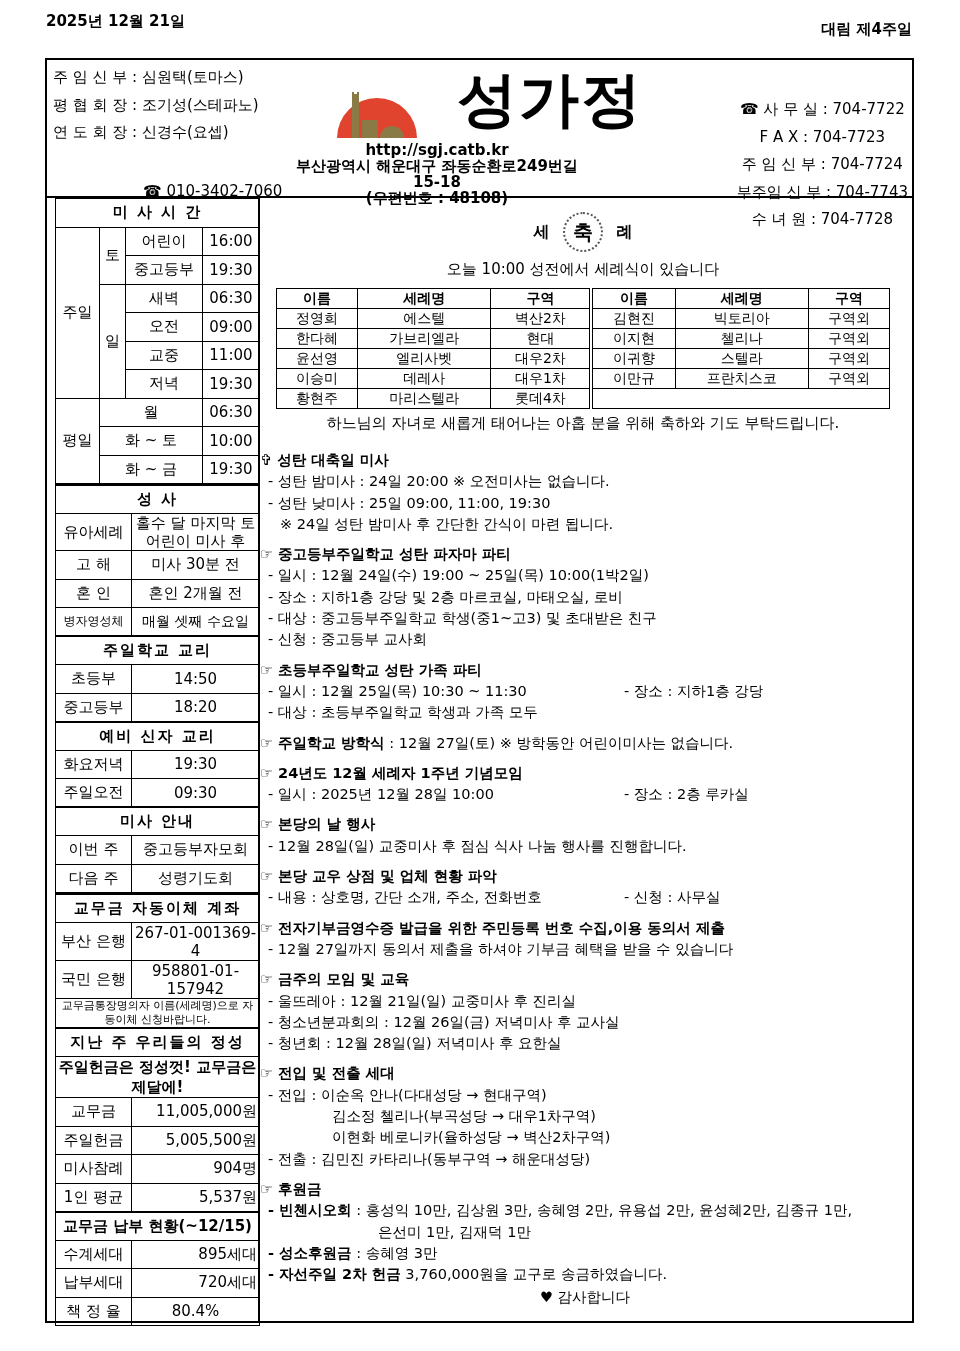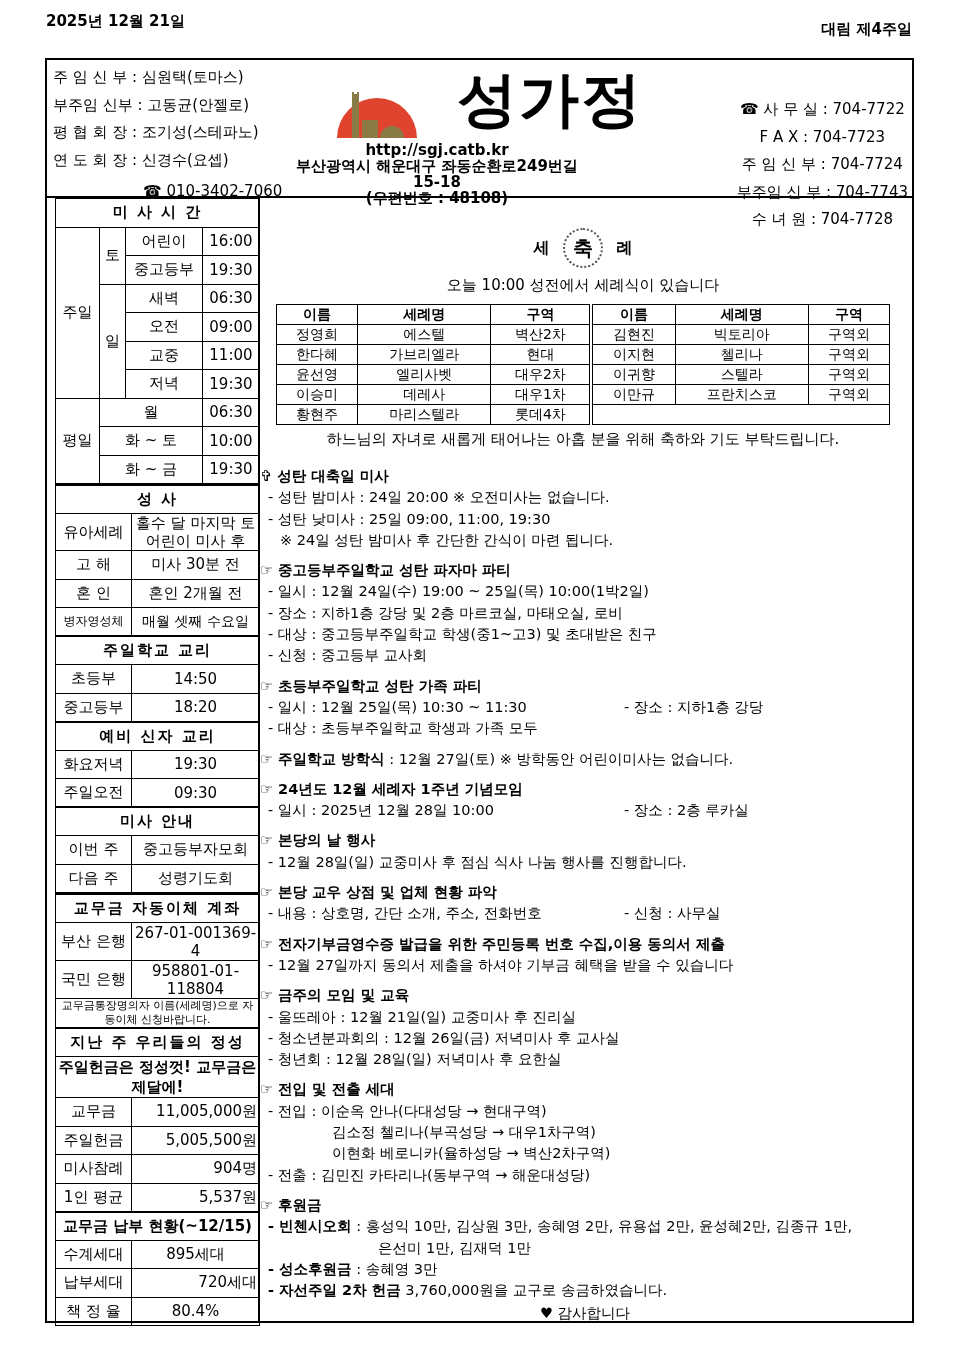--- a/index.html
+++ b/index.html
@@ -16,21 +16,21 @@
   .brand { position: absolute; left: 410px; top: 0px; font-size: 60px; font-weight: bold; letter-spacing: 2px; }
   .url { position: absolute; left: 240px; top: 82px; width: 300px; text-align: center; font-size: 15px; font-weight: bold; line-height: 16px; }
   .contacts { position: absolute; right: 4px; top: 4px; font-size: 15px; line-height: 27.5px; text-align: center; margin-top: 32px; }
   .contacts .row { white-space: nowrap; }
   .left { position: absolute; left: 0; top: 138px; width: 205px; height: 1125px; border-right: 2px solid #000; margin-left: 8px; }
   table.t { border-collapse: collapse; width: 205px; font-size: 15px; }
   table.t td { border: 1px solid #000; text-align: center; height: 28.5px; padding: 0 2px; }
   table.t td.h { font-weight: bold; letter-spacing: 2px; }
   table.t tr.thick td { border-top: 2px solid #000; }
   .small { font-size: 11px; line-height: 14px; }
-  .right { position: absolute; left: 207px; top: 138px; width: 658px; height: 1125px; margin-top: 16px; }
+  .right { position: absolute; left: 207px; top: 138px; width: 658px; height: 1125px; }
   .bap-title { position: absolute; top: 14px; left: 0; width: 658px; text-align: center; font-size: 16px; font-weight: bold; }
   .wreath { display: inline-block; width: 40px; height: 40px; border: 2px dotted #555; border-radius: 50%; text-align: center; line-height: 36px; font-size: 20px; margin: 0 8px; vertical-align: middle; }
   .bap-sub { position: absolute; top: 62px; width: 658px; text-align: center; font-size: 15px; }
   table.bap { position: absolute; top: 90px; left: 22px; width: 614px; border-collapse: collapse; font-size: 14px; }
   table.bap td { border: 1px solid #000; text-align: center; height: 20px; }
   table.bap th { border: 1px solid #000; font-weight: bold; height: 20px; }
   table.bap .sep { border-left: 4px double #000; }
   .bap-note { position: absolute; top: 216px; width: 658px; text-align: center; font-size: 15px; }
   .news { position: absolute; top: 252px; left: 6px; width: 650px; font-size: 14.5px; line-height: 21.3px; }
   .sec { margin-bottom: 9px; }
@@ -46,21 +46,20 @@
 
 <div class="topline">
   <span class="date">2025년 12월 21일</span>
   <span class="season">대림 제4주일</span>
 </div>
 
 <div class="frame">
   <div class="header">
     <div class="staff">
       <div class="row">주 임 신 부 : 심원택(토마스)</div>
-      <div class="row">부주임 신부 : 고동균(안젤로)</div>
       <div class="row">평 협 회 장 : 조기성(스테파노)</div>
       <div class="row">연 도 회 장 : 신경수(요셉)</div>
       <div class="phone">☎ 010-3402-7060</div>
     </div>
     <svg class="logo" viewBox="0 0 110 80">
       <path d="M15 76 A40 40 0 0 1 95 76 Z" fill="#e0442f"></path>
       <rect x="30" y="30" width="7" height="46" fill="#8a7a45"></rect>
       <rect x="32" y="18" width="3" height="14" fill="#fff"></rect>
       <rect x="29" y="22" width="9" height="2" fill="#fff"></rect>
       <rect x="40" y="58" width="16" height="18" fill="#8a7a45"></rect>
@@ -191,21 +190,21 @@
       <tbody>
           <tr class="thick">
             <td colspan="2" class="h">교무금 자동이체 계좌</td>
           </tr>
       <tr>
             <td style="width:54px;line-height:17px;height:38px">부산 은행</td>
             <td>267-01-001369-4</td>
           </tr>
       <tr>
             <td style="line-height:17px;height:38px">국민 은행</td>
-            <td>958801-01-118804</td>
+            <td>958801-01-157942</td>
           </tr>
       <tr>
             <td colspan="2" class="small">교무금통장명의자 이름(세례명)으로 자동이체 신청바랍니다.</td>
           </tr>
       <tr class="thick">
             <td colspan="2" class="h">지난 주 우리들의 정성</td>
           </tr>
       <tr>
             <td colspan="2" class="h" style="line-height:20px;letter-spacing:0">주일헌금은 정성껏! 교무금은 제달에!</td>
           </tr>
@@ -223,21 +222,21 @@
           </tr>
       <tr>
             <td>1인 평균</td>
             <td style="text-align:right">5,537원</td>
           </tr>
       <tr class="thick">
             <td colspan="2" class="h" style="letter-spacing:0">교무금 납부 현황(~12/15)</td>
           </tr>
       <tr>
             <td>수계세대</td>
-            <td style="">895세대</td>
+            <td style="text-align:right">895세대</td>
           </tr>
       <tr>
             <td>납부세대</td>
             <td style="text-align:right">720세대</td>
           </tr>
       <tr>
             <td>책 정 율</td>
             <td style="">80.4%</td>
           </tr>
     </tbody>

